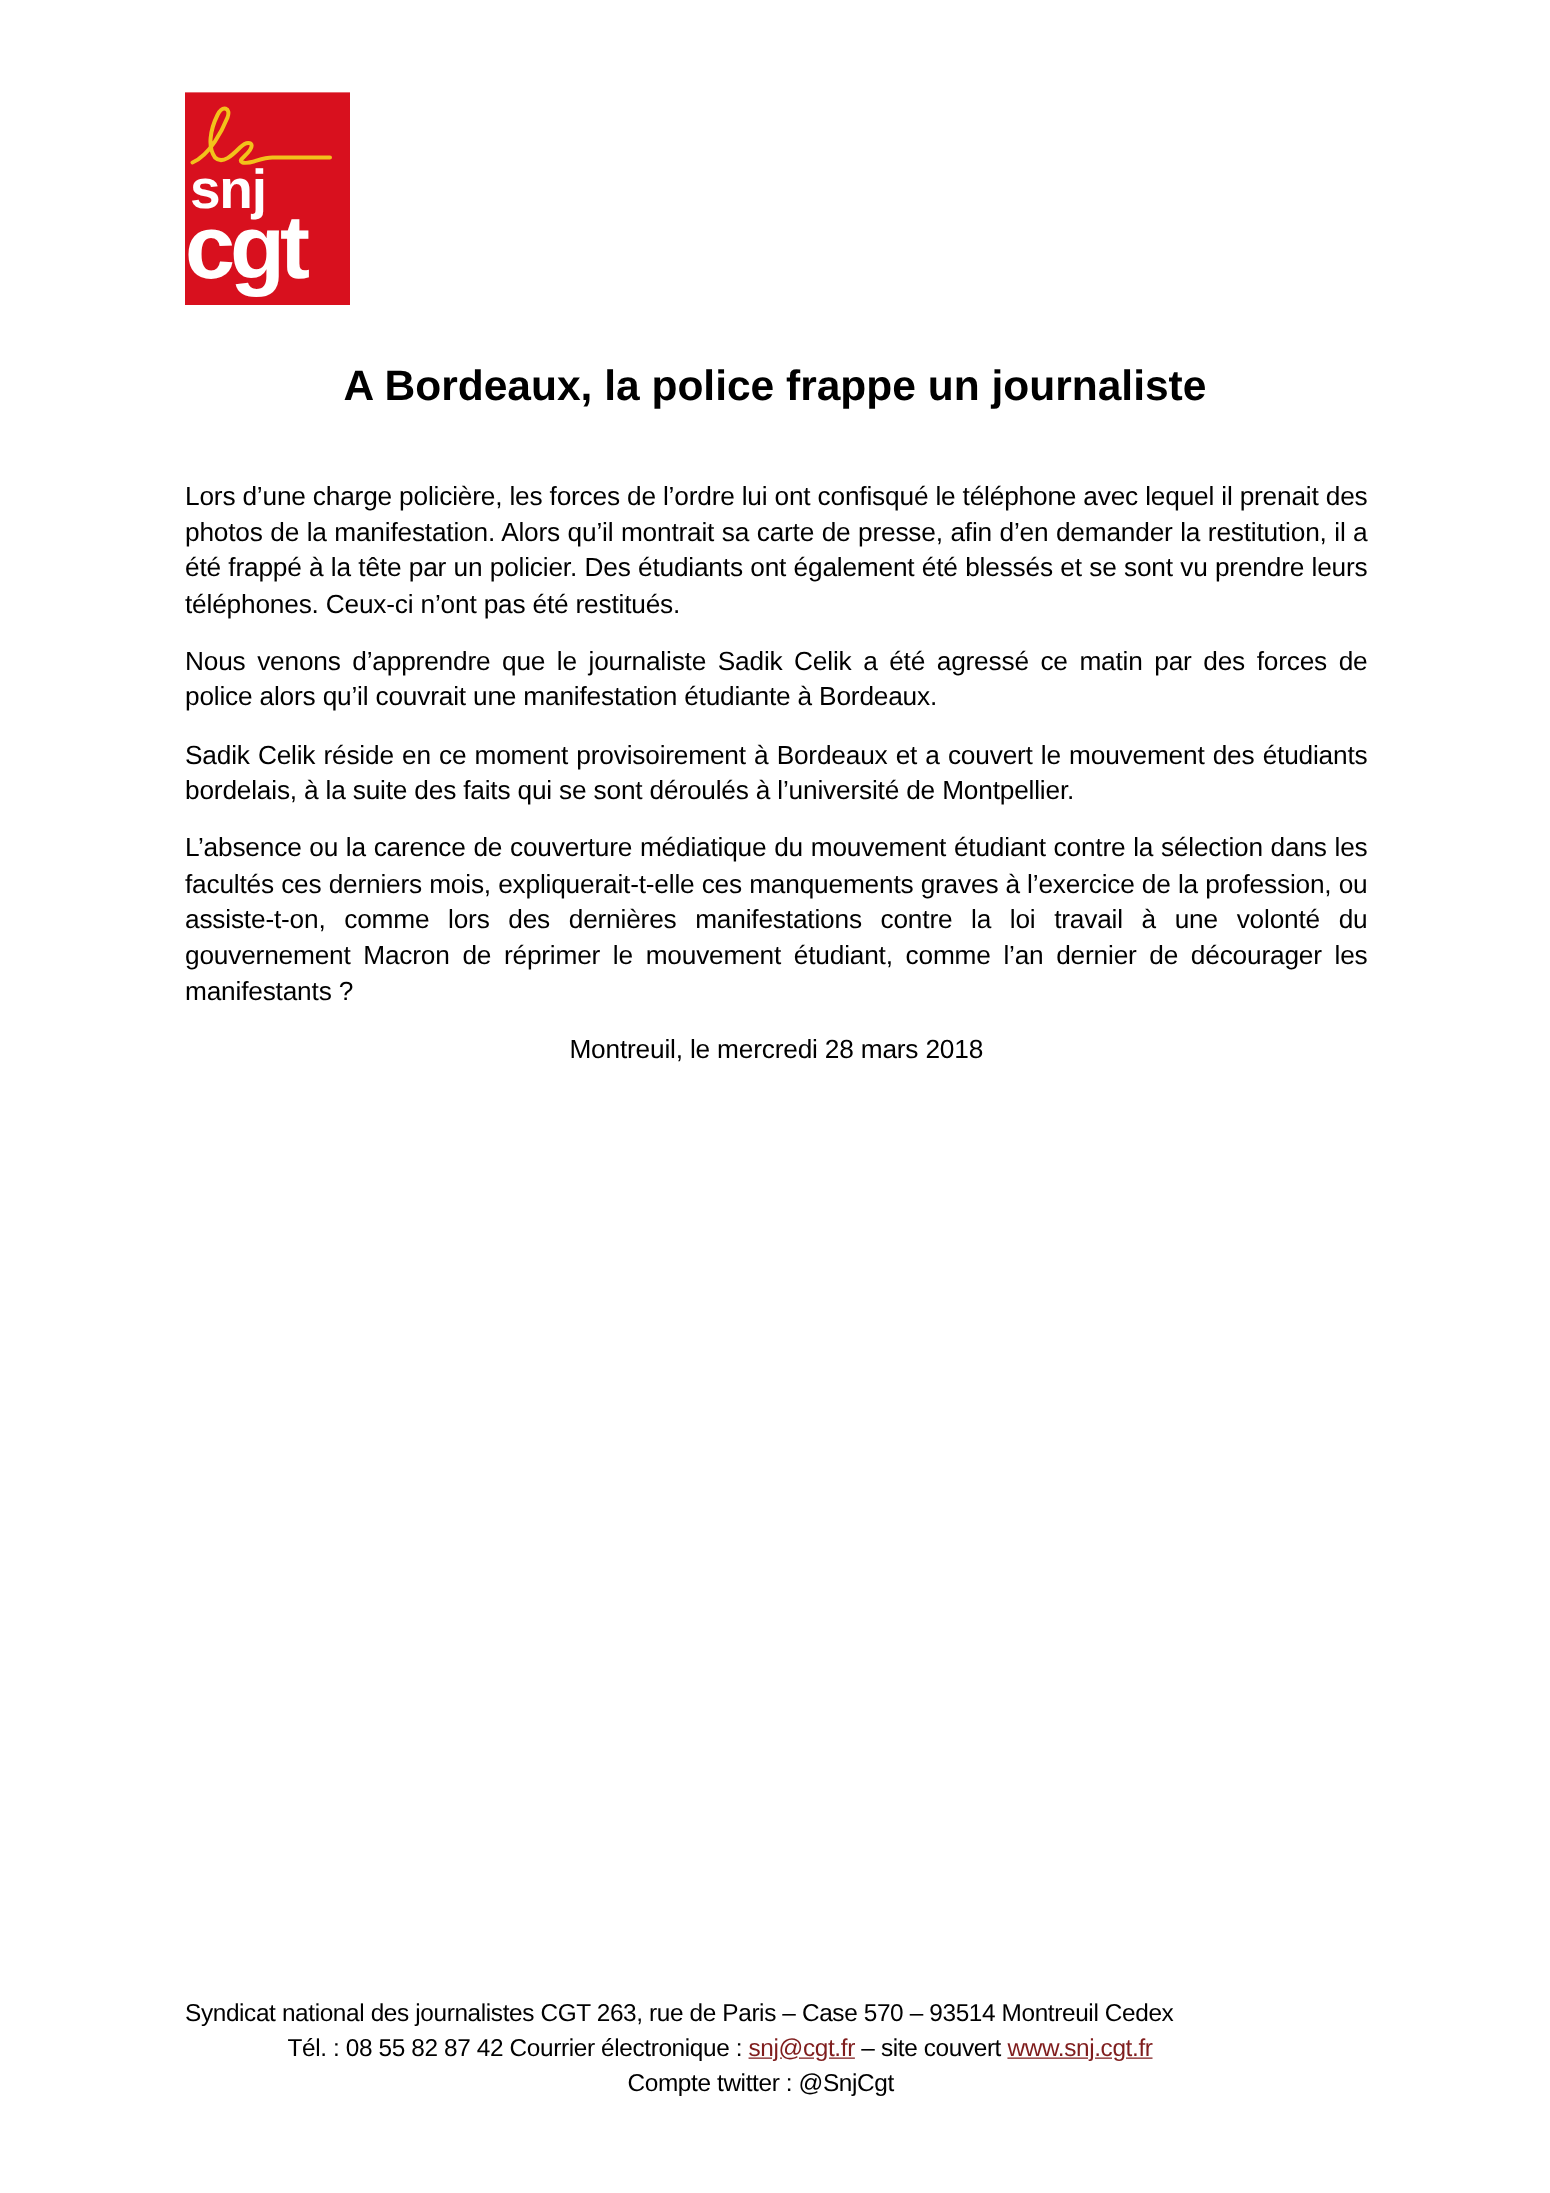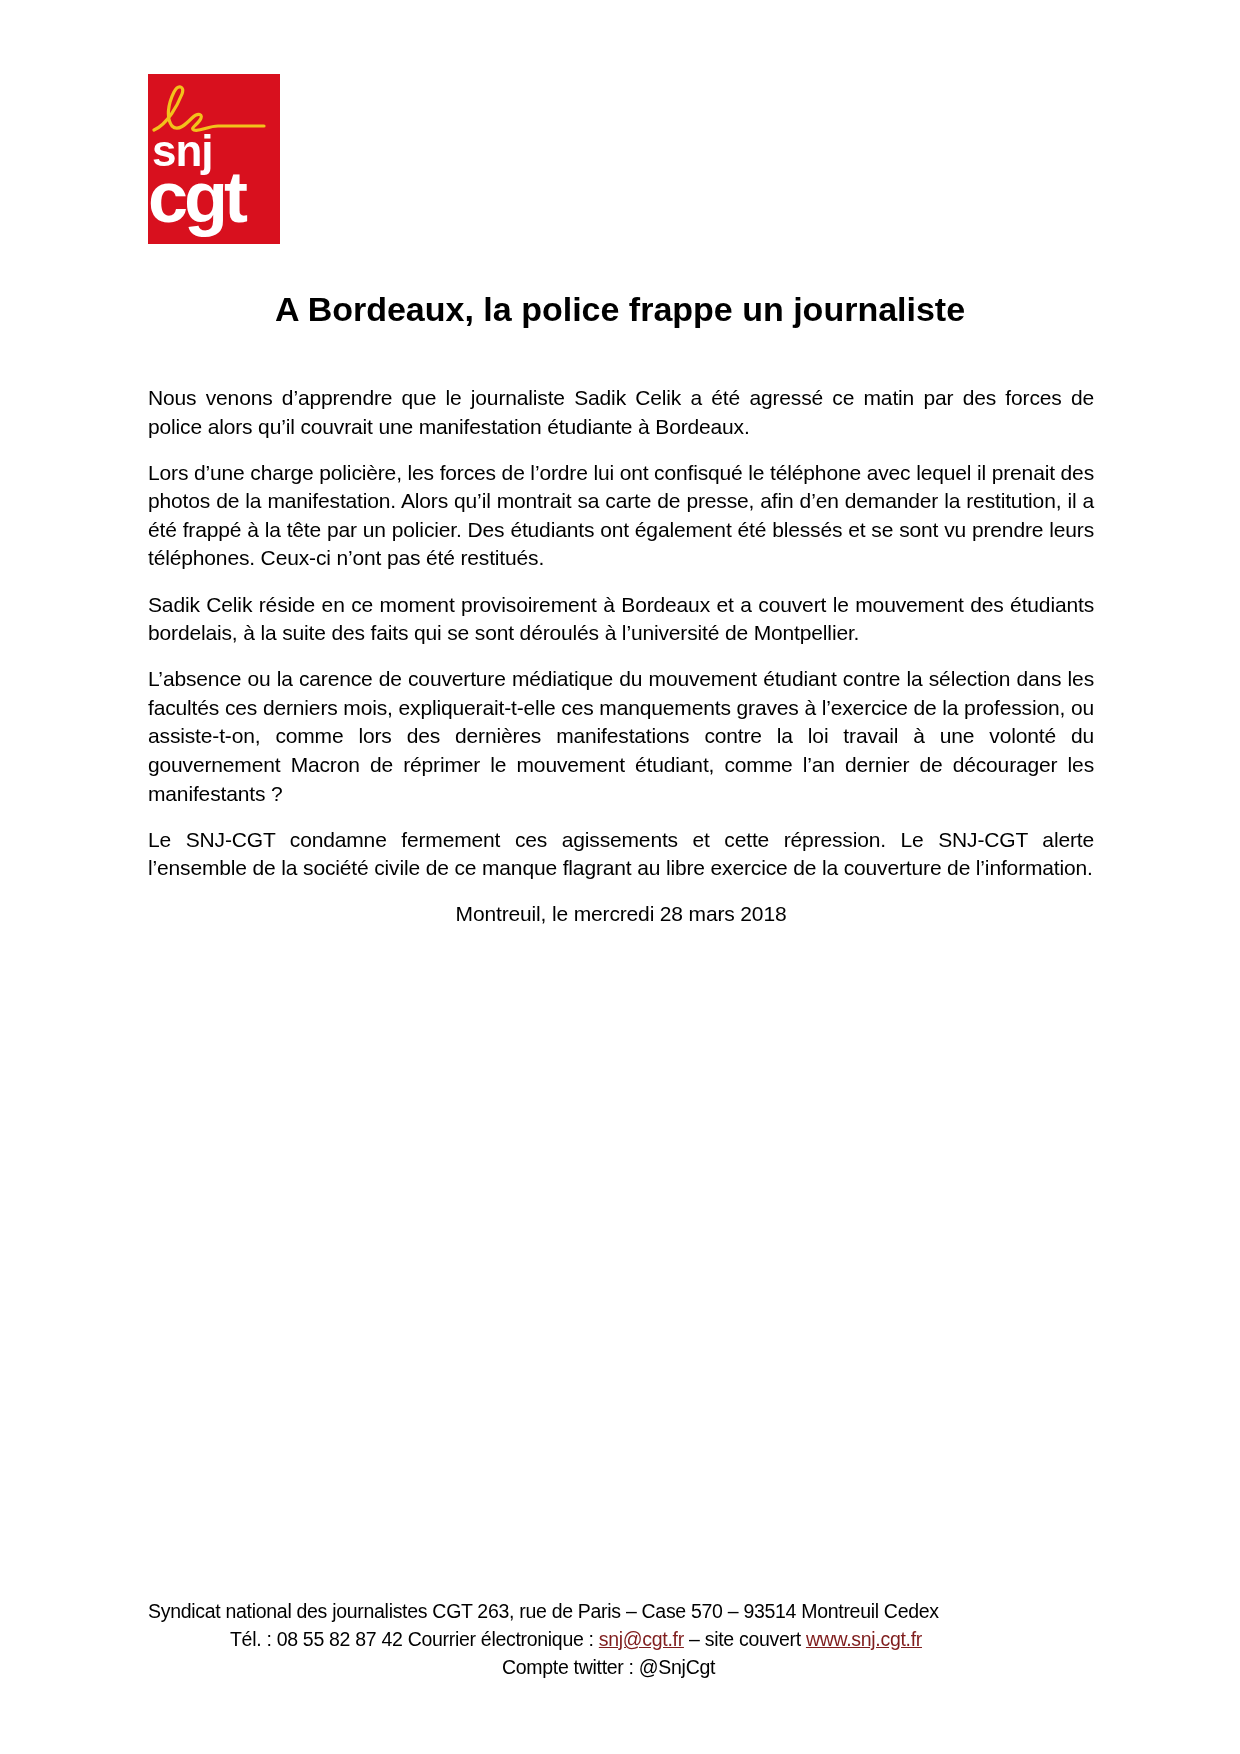--- a/index.html
+++ b/index.html
@@ -45,25 +45,24 @@
       <rect x="0" y="0" width="132" height="170" fill="#d8101e"></rect>
       <path d="M6 56 C 20 50, 30 30, 34 20 C 37 12, 30 10, 26 18 C 20 30, 18 44, 24 52 C 30 58, 38 50, 44 44 C 50 38, 56 40, 52 46 C 48 52, 42 54, 46 56 C 52 58, 60 52, 70 52 L 116 52" fill="none" stroke="#f2c21b" stroke-width="3.2" stroke-linecap="round" stroke-linejoin="round"></path>
       <text x="4" y="92" fill="#ffffff" font-family="Liberation Sans, sans-serif" font-weight="bold" font-size="44" letter-spacing="-1">snj</text>
       <text x="0" y="148" fill="#ffffff" font-family="Liberation Sans, sans-serif" font-weight="bold" font-size="72" letter-spacing="-4">cgt</text>
     </svg>
   </div>
 
   <h1 class="title">A Bordeaux, la police frappe un journaliste</h1>
 
   <div class="body-text">
+    <p>Lors d’une charge policière, les forces de l’ordre lui ont confisqué le téléphone avec lequel il prenait des photos de la manifestation. Alors qu’il montrait sa carte de presse, afin d’en demander la restitution, il a été frappé à la tête par un policier. Des étudiants ont également été blessés et se sont vu prendre leurs téléphones. Ceux-ci n’ont pas été restitués.</p>
     <p>Nous venons d’apprendre que le journaliste Sadik Celik a été agressé ce matin par des forces de police alors qu’il couvrait une manifestation étudiante à Bordeaux.</p>
-    <p>Lors d’une charge policière, les forces de l’ordre lui ont confisqué le téléphone avec lequel il prenait des photos de la manifestation. Alors qu’il montrait sa carte de presse, afin d’en demander la restitution, il a été frappé à la tête par un policier. Des étudiants ont également été blessés et se sont vu prendre leurs téléphones. Ceux-ci n’ont pas été restitués.</p>
     <p>Sadik Celik réside en ce moment provisoirement à Bordeaux et a couvert le mouvement des étudiants bordelais, à la suite des faits qui se sont déroulés à l’université de Montpellier.</p>
     <p>L’absence ou la carence de couverture médiatique du mouvement étudiant contre la sélection dans les facultés ces derniers mois, expliquerait-t-elle ces manquements graves à l’exercice de la profession, ou assiste-t-on, comme lors des dernières manifestations contre la loi travail à une volonté du gouvernement Macron de réprimer le mouvement étudiant, comme l’an dernier de décourager les manifestants ?</p>
-    <p>Le SNJ-CGT condamne fermement ces agissements et cette répression. Le SNJ-CGT alerte l’ensemble de la société civile de ce manque flagrant au libre exercice de la couverture de l’information.</p>
     <p class="date">Montreuil, le mercredi 28 mars 2018</p>
   </div>
 
   <div class="footer">
     <div class="l1">Syndicat national des journalistes CGT 263, rue de Paris – Case 570 – 93514 Montreuil Cedex</div>
     <div class="l2">
       <span>Tél. : 08 55 82 87 42 Courrier électronique : </span><a href="snj@cgt.fr">snj@cgt.fr</a><span> – site couvert </span><a href="www.snj.cgt.fr">www.snj.cgt.fr</a>
     </div>
     <div class="l3">Compte twitter : @SnjCgt</div>
   </div>

